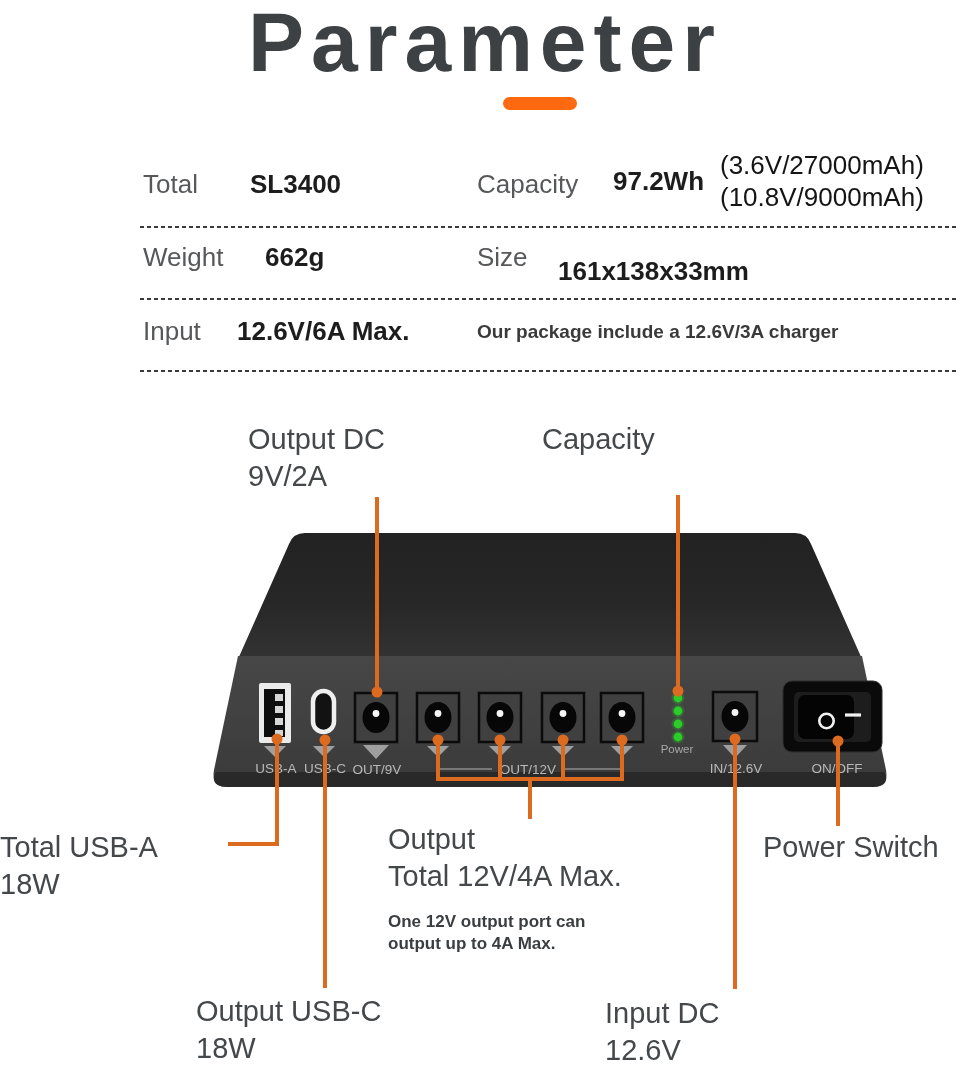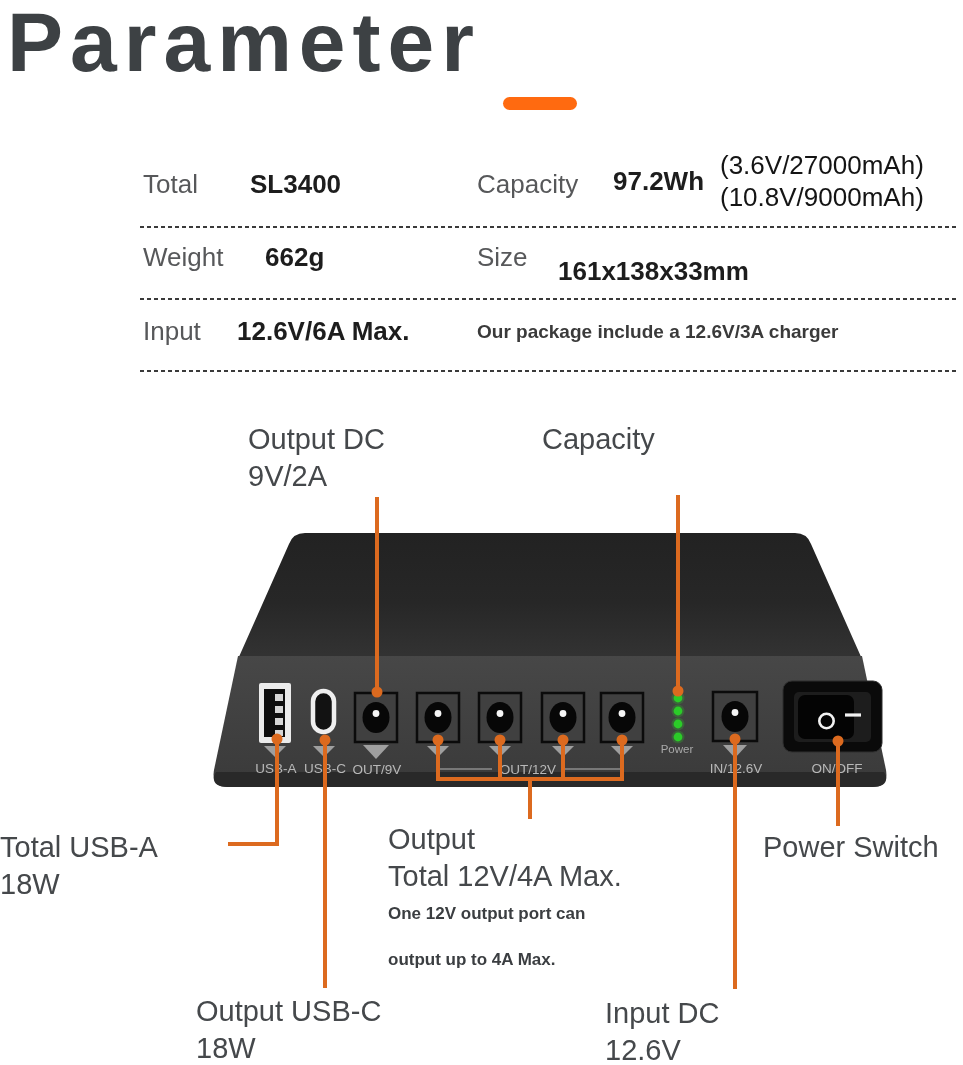--- a/index.html
+++ b/index.html
@@ -2,39 +2,39 @@
 <html><head>
 <meta charset="utf-8">
 <style>
   html,body{margin:0;padding:0;background:#ffffff;}
   .page{
     position:relative;width:963px;height:1065px;background:#ffffff;overflow:hidden;
     font-family:"Liberation Sans",sans-serif;
   }
   .abs{position:absolute;}
   .title{
-    left:0;top:0;width:963px;text-align:left;
+    left:0;top:0;width:963px;text-align:center;
     font-size:84px;line-height:84px;font-weight:bold;color:#3d4144;
     letter-spacing:7px;text-indent:7px;white-space:nowrap;
   }
   .title-bar{
     left:503px;top:97px;width:74px;height:13px;border-radius:7px;background:#ff6a10;
   }
   .spec-label{font-size:26px;line-height:30px;color:#57585a;white-space:nowrap;}
   .spec-value{font-size:26px;line-height:30px;color:#1d1d1d;font-weight:bold;white-space:nowrap;}
   .spec-extra{font-size:26px;line-height:32px;color:#141414;font-weight:normal;white-space:nowrap;}
   .spec-note{font-size:19px;line-height:24px;color:#3a3a3a;font-weight:bold;white-space:nowrap;}
   .divider{
     left:140px;width:818px;height:2px;
     background:repeating-linear-gradient(90deg,#3a3a3a 0 4px,transparent 4px 7px);
   }
   .callout{
     text-align:left;color:#45484b;font-size:29px;line-height:37px;white-space:nowrap;
   }
-  .callout .small{font-size:17px;line-height:22px;font-weight:bold;color:#3b3e41;margin-top:24px;}
+  .callout .small{font-size:17px;line-height:22px;font-weight:bold;color:#3b3e41;}
   svg{position:absolute;left:0;top:0;}
 </style>
 </head>
 <body>
 
 <div class="page">
 
   <div class="abs title">Parameter</div>
   <div class="abs title-bar"></div>
 
@@ -194,21 +194,21 @@
   <div class="abs callout" style="left:542px;top:421px;width:264px">
     <div>Capacity</div>
   </div>
   <div class="abs callout" style="left:0px;top:829px;width:222px">
     <div>Total USB-A</div>
     <div>18W</div>
   </div>
   <div class="abs callout" style="left:388px;top:821px;width:300px">
     <div>Output</div>
     <div>Total 12V/4A Max.</div>
-    <div class="small" style="margin-top:8px">One 12V output port can</div>
+    <div class="small" style="margin-top:16px">One 12V output port can</div>
     <div class="small">output up to 4A Max.</div>
   </div>
   <div class="abs callout" style="left:763px;top:829px;width:200px">
     <div>Power Switch</div>
   </div>
   <div class="abs callout" style="left:196px;top:993px;width:260px">
     <div>Output USB-C</div>
     <div>18W</div>
   </div>
   <div class="abs callout" style="left:605px;top:995px;width:260px">

